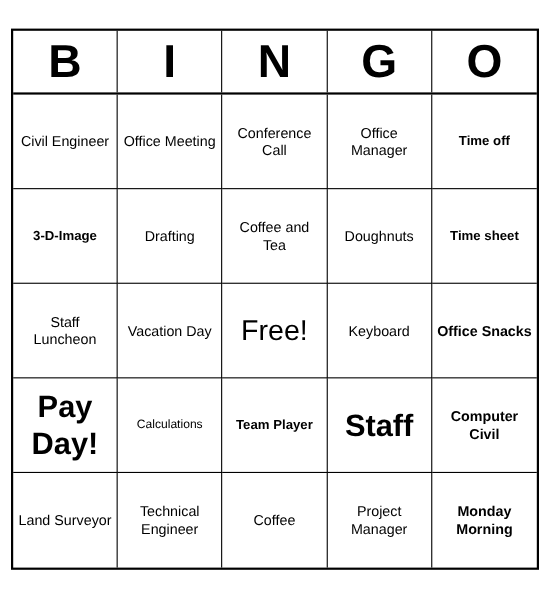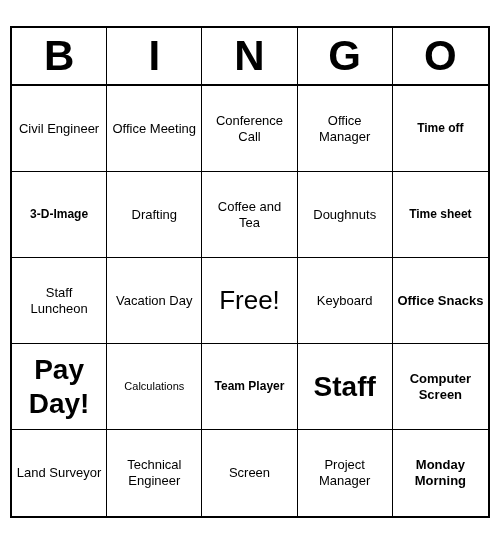--- a/index.html
+++ b/index.html
@@ -108,20 +108,20 @@
       <div class="bingo-cell large-text">Time sheet</div>
       <div class="bingo-cell">Staff Luncheon</div>
       <div class="bingo-cell">Vacation Day</div>
       <div class="bingo-cell free">Free!</div>
       <div class="bingo-cell">Keyboard</div>
       <div class="bingo-cell">Office Snacks</div>
       <div class="bingo-cell xl-text">Pay Day!</div>
       <div class="bingo-cell" style="font-size: 11px;">Calculations</div>
       <div class="bingo-cell large-text">Team Player</div>
       <div class="bingo-cell xl-text">Staff</div>
-      <div class="bingo-cell">Computer Screen</div>
+      <div class="bingo-cell">Computer Civil</div>
       <div class="bingo-cell">Land Surveyor</div>
       <div class="bingo-cell">Technical Engineer</div>
-      <div class="bingo-cell">Screen</div>
+      <div class="bingo-cell">Coffee</div>
       <div class="bingo-cell">Project Manager</div>
       <div class="bingo-cell">Monday Morning</div>
     </div>
 </div>
 
 </body></html>

